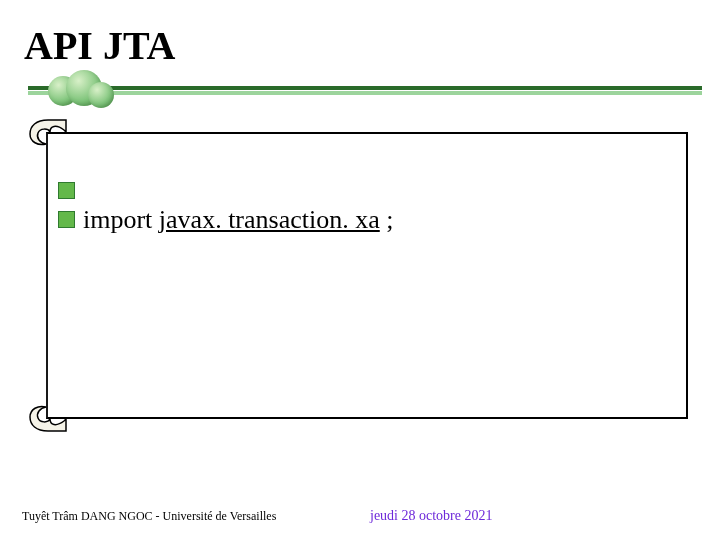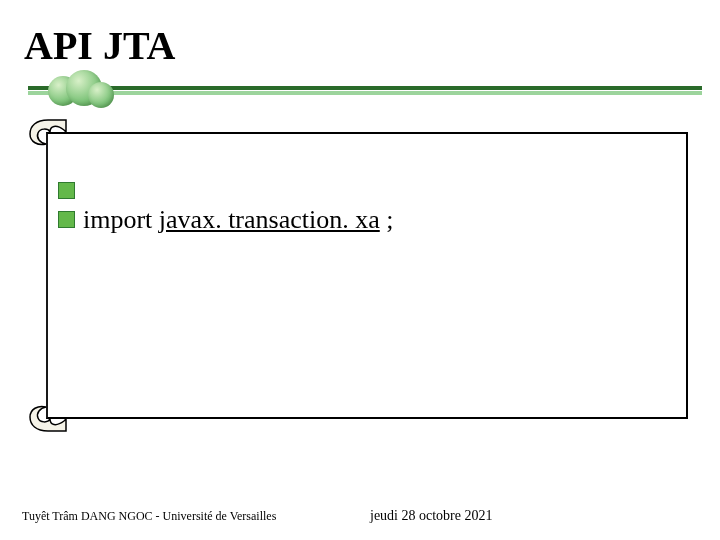--- a/index.html
+++ b/index.html
@@ -115,21 +115,21 @@
     left: 22px;
     bottom: 16px;
     font-size: 12px;
     color: #000;
   }
   .footer-right {
     position: absolute;
     left: 370px;
     bottom: 16px;
     font-size: 14px;
-    color: #000000;
+    color: #6d28d9;
   }
 </style>
 </head>
 <body>
 
 <div class="title">API JTA</div>
 
 <div class="header-decor">
   <div class="line line-dark"></div>
   <div class="line line-light"></div>

